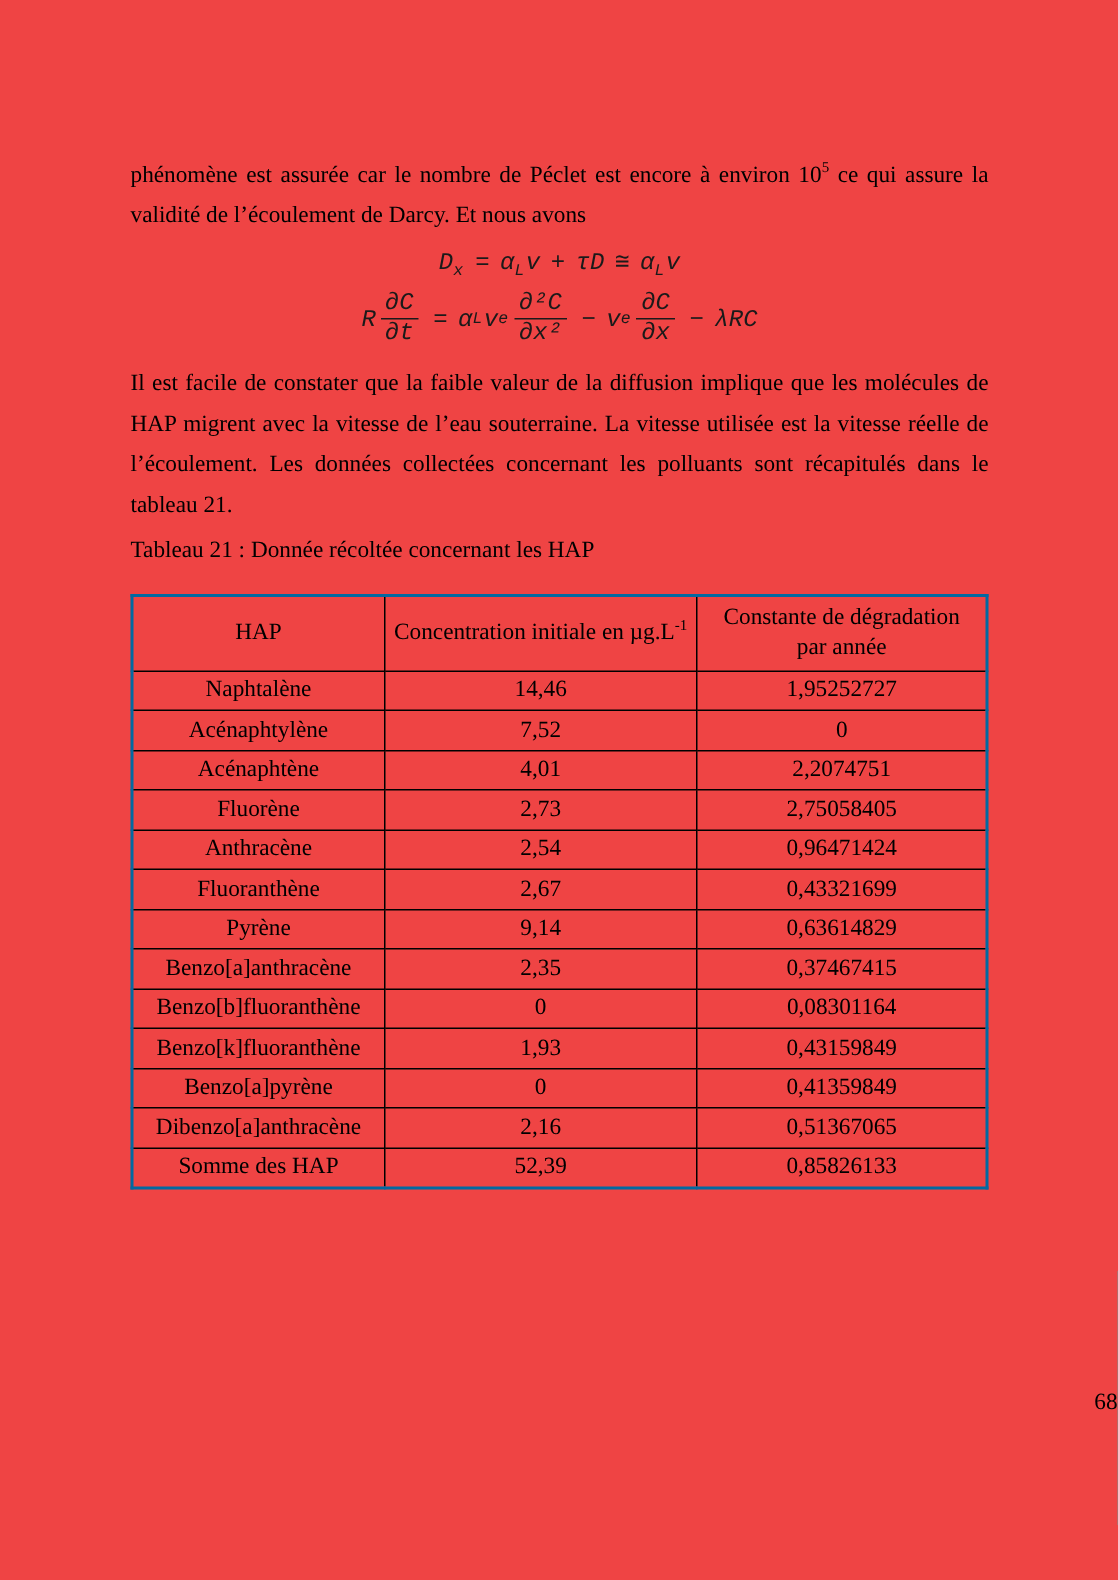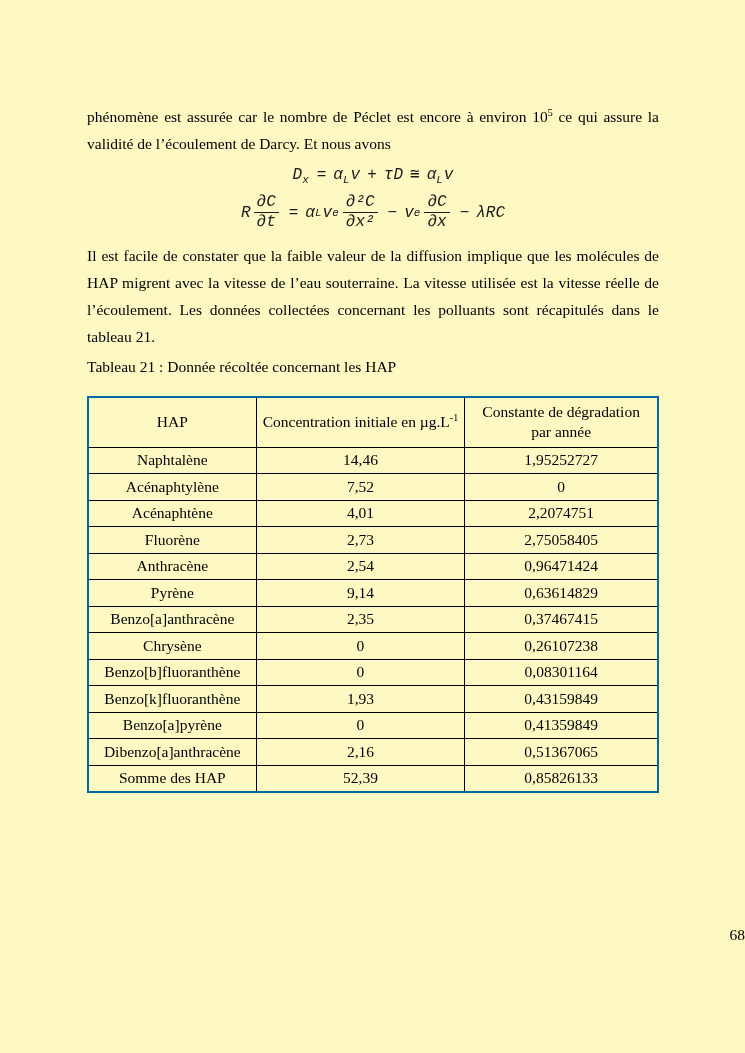--- a/index.html
+++ b/index.html
@@ -1,21 +1,21 @@
 <!DOCTYPE html>
 <html><head>
 <meta charset="utf-8">
 <style>
   * { margin: 0; padding: 0; box-sizing: border-box; }
   html, body { background: #888; }
   .page {
     position: relative;
     width: 745px;
     height: 1053px;
-    background: #fef9c3;
+    background: #ef4444;
     font-family: "Liberation Serif", serif;
     color: #000000;
     margin: 0 auto;
     overflow: hidden;
   }
   .content {
     position: absolute;
     left: 87px;
     top: 103px;
     width: 572px;
@@ -175,35 +175,35 @@
             <td>Fluorène</td>
             <td>2,73</td>
             <td>2,75058405</td>
           </tr>
         <tr>
             <td>Anthracène</td>
             <td>2,54</td>
             <td>0,96471424</td>
           </tr>
         <tr>
+            <td>Fluoranthène</td>
+            <td>2,67</td>
+            <td>0,43321699</td>
+          </tr>
+        <tr>
             <td>Pyrène</td>
             <td>9,14</td>
             <td>0,63614829</td>
           </tr>
         <tr>
             <td>Benzo[a]anthracène</td>
             <td>2,35</td>
             <td>0,37467415</td>
           </tr>
         <tr>
-            <td>Chrysène</td>
-            <td>0</td>
-            <td>0,26107238</td>
-          </tr>
-        <tr>
             <td>Benzo[b]fluoranthène</td>
             <td>0</td>
             <td>0,08301164</td>
           </tr>
         <tr>
             <td>Benzo[k]fluoranthène</td>
             <td>1,93</td>
             <td>0,43159849</td>
           </tr>
         <tr>

